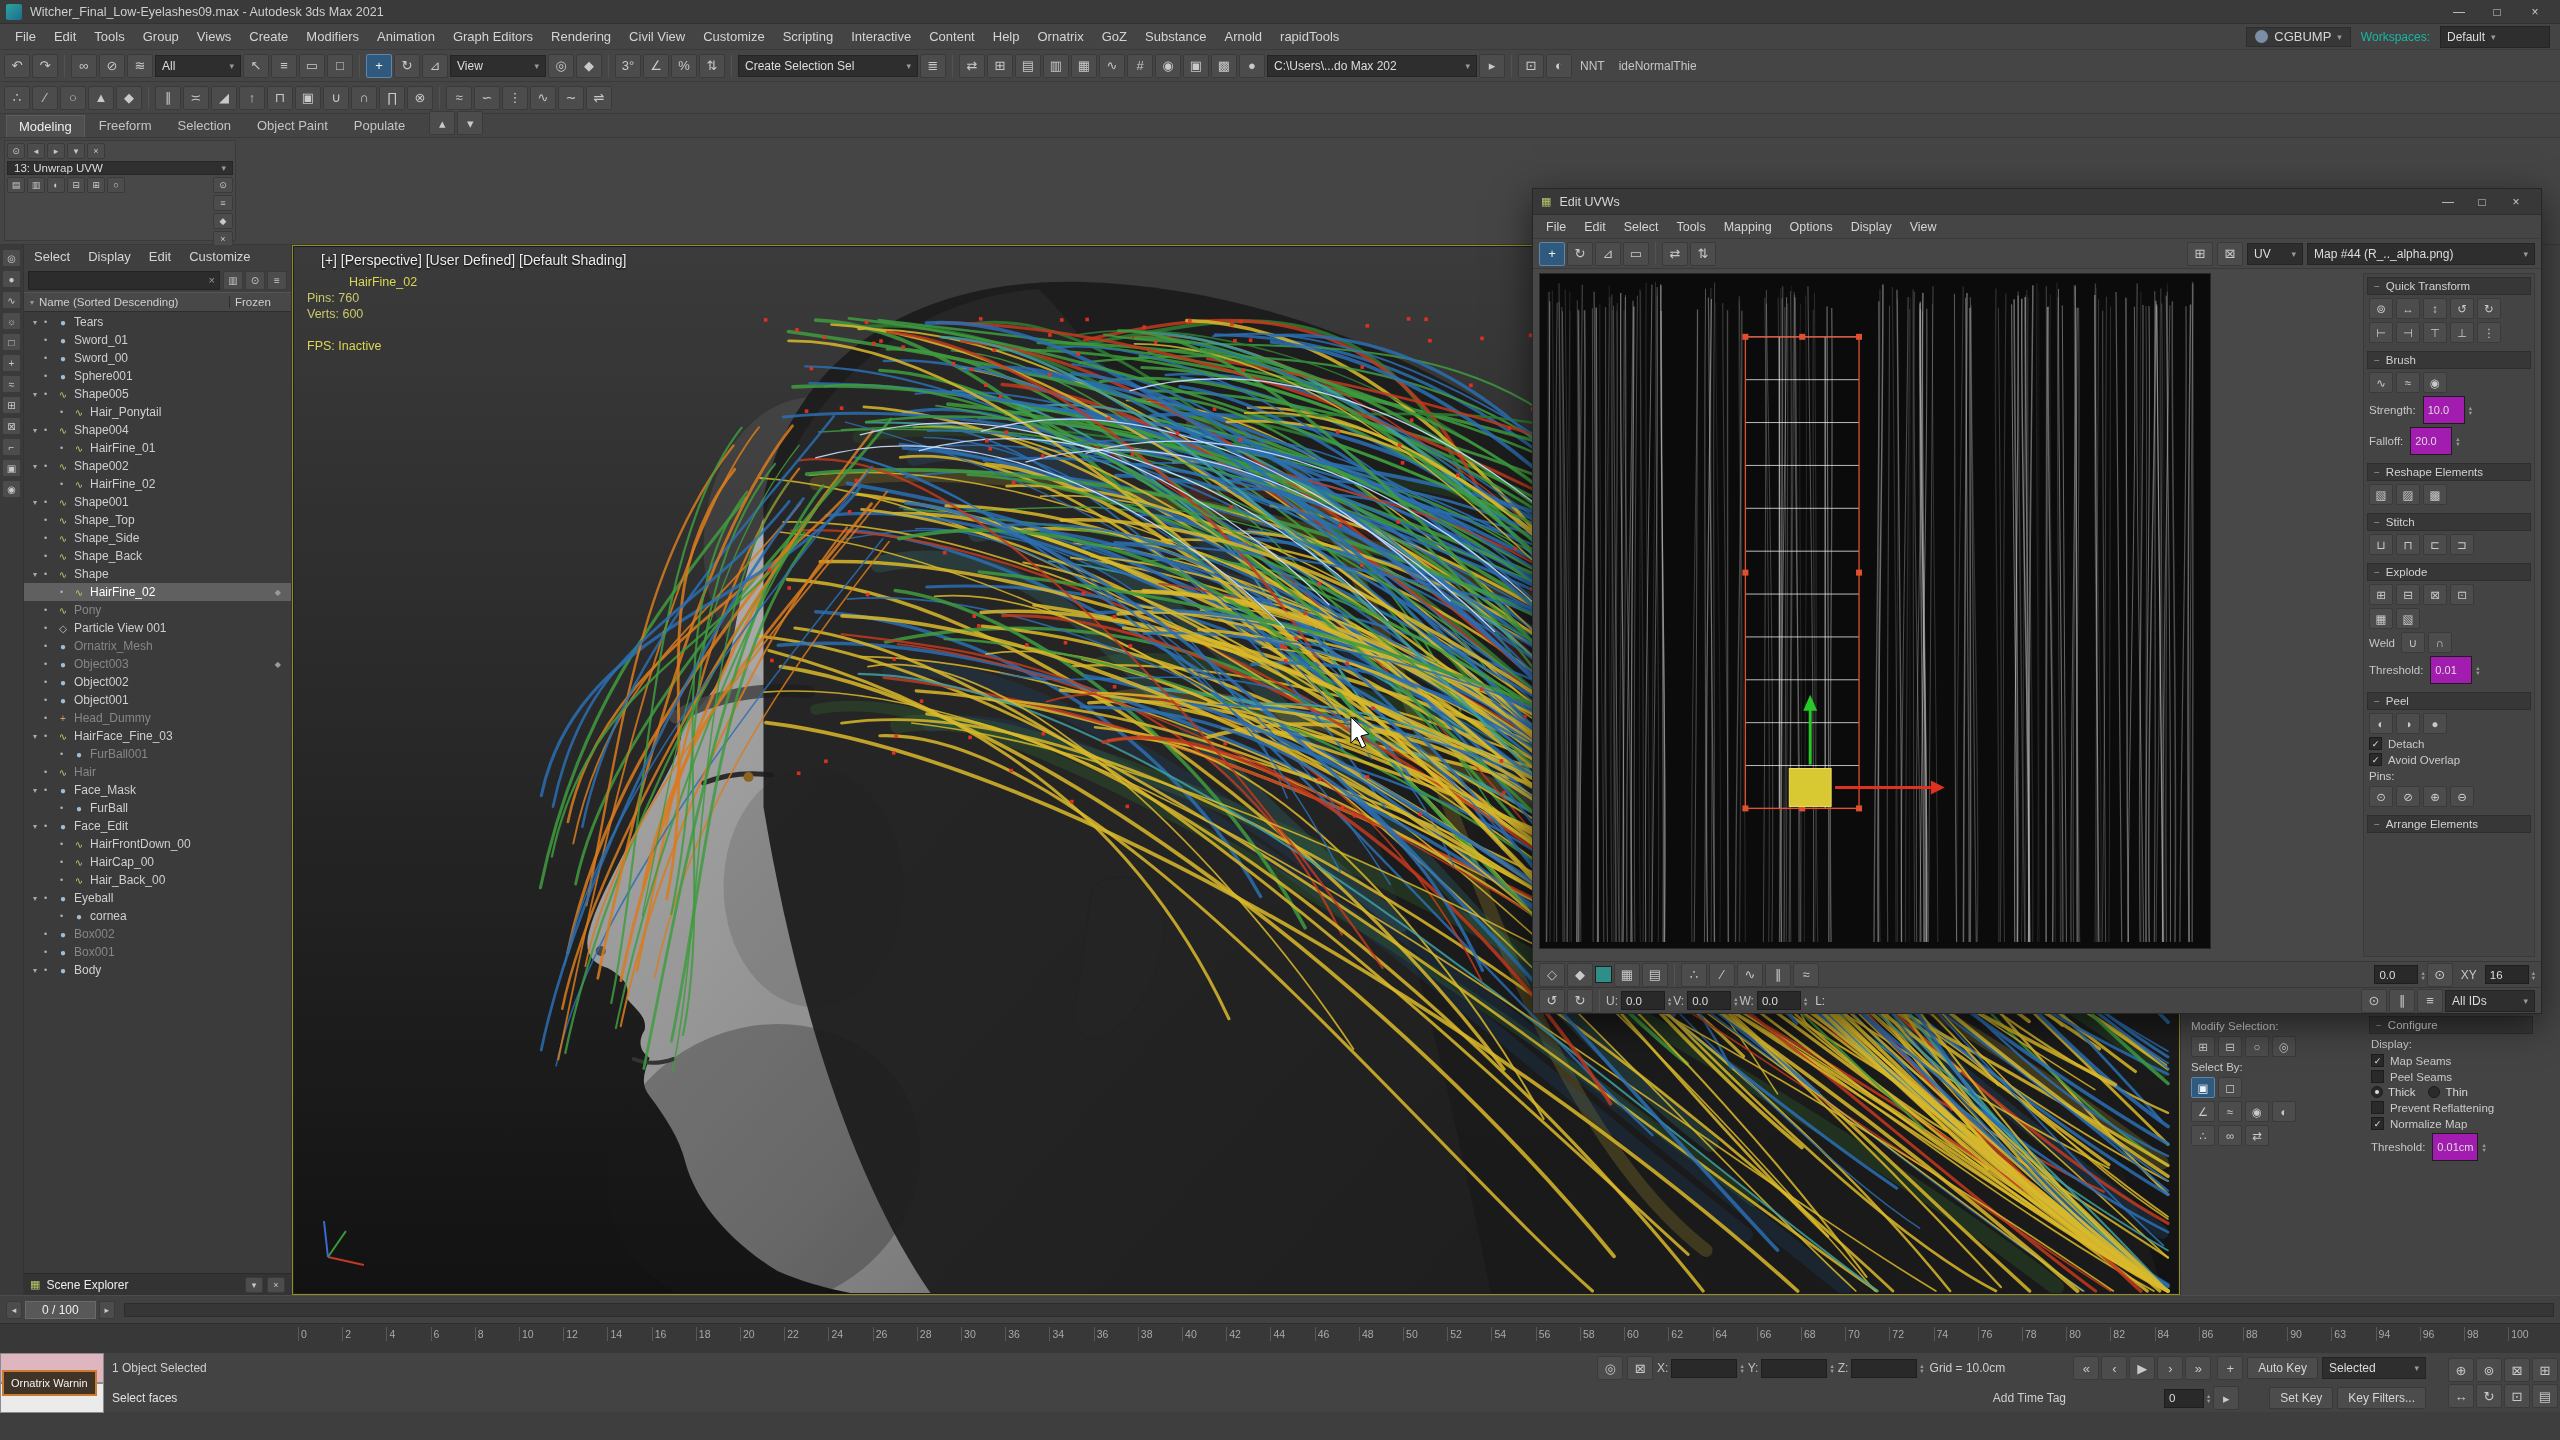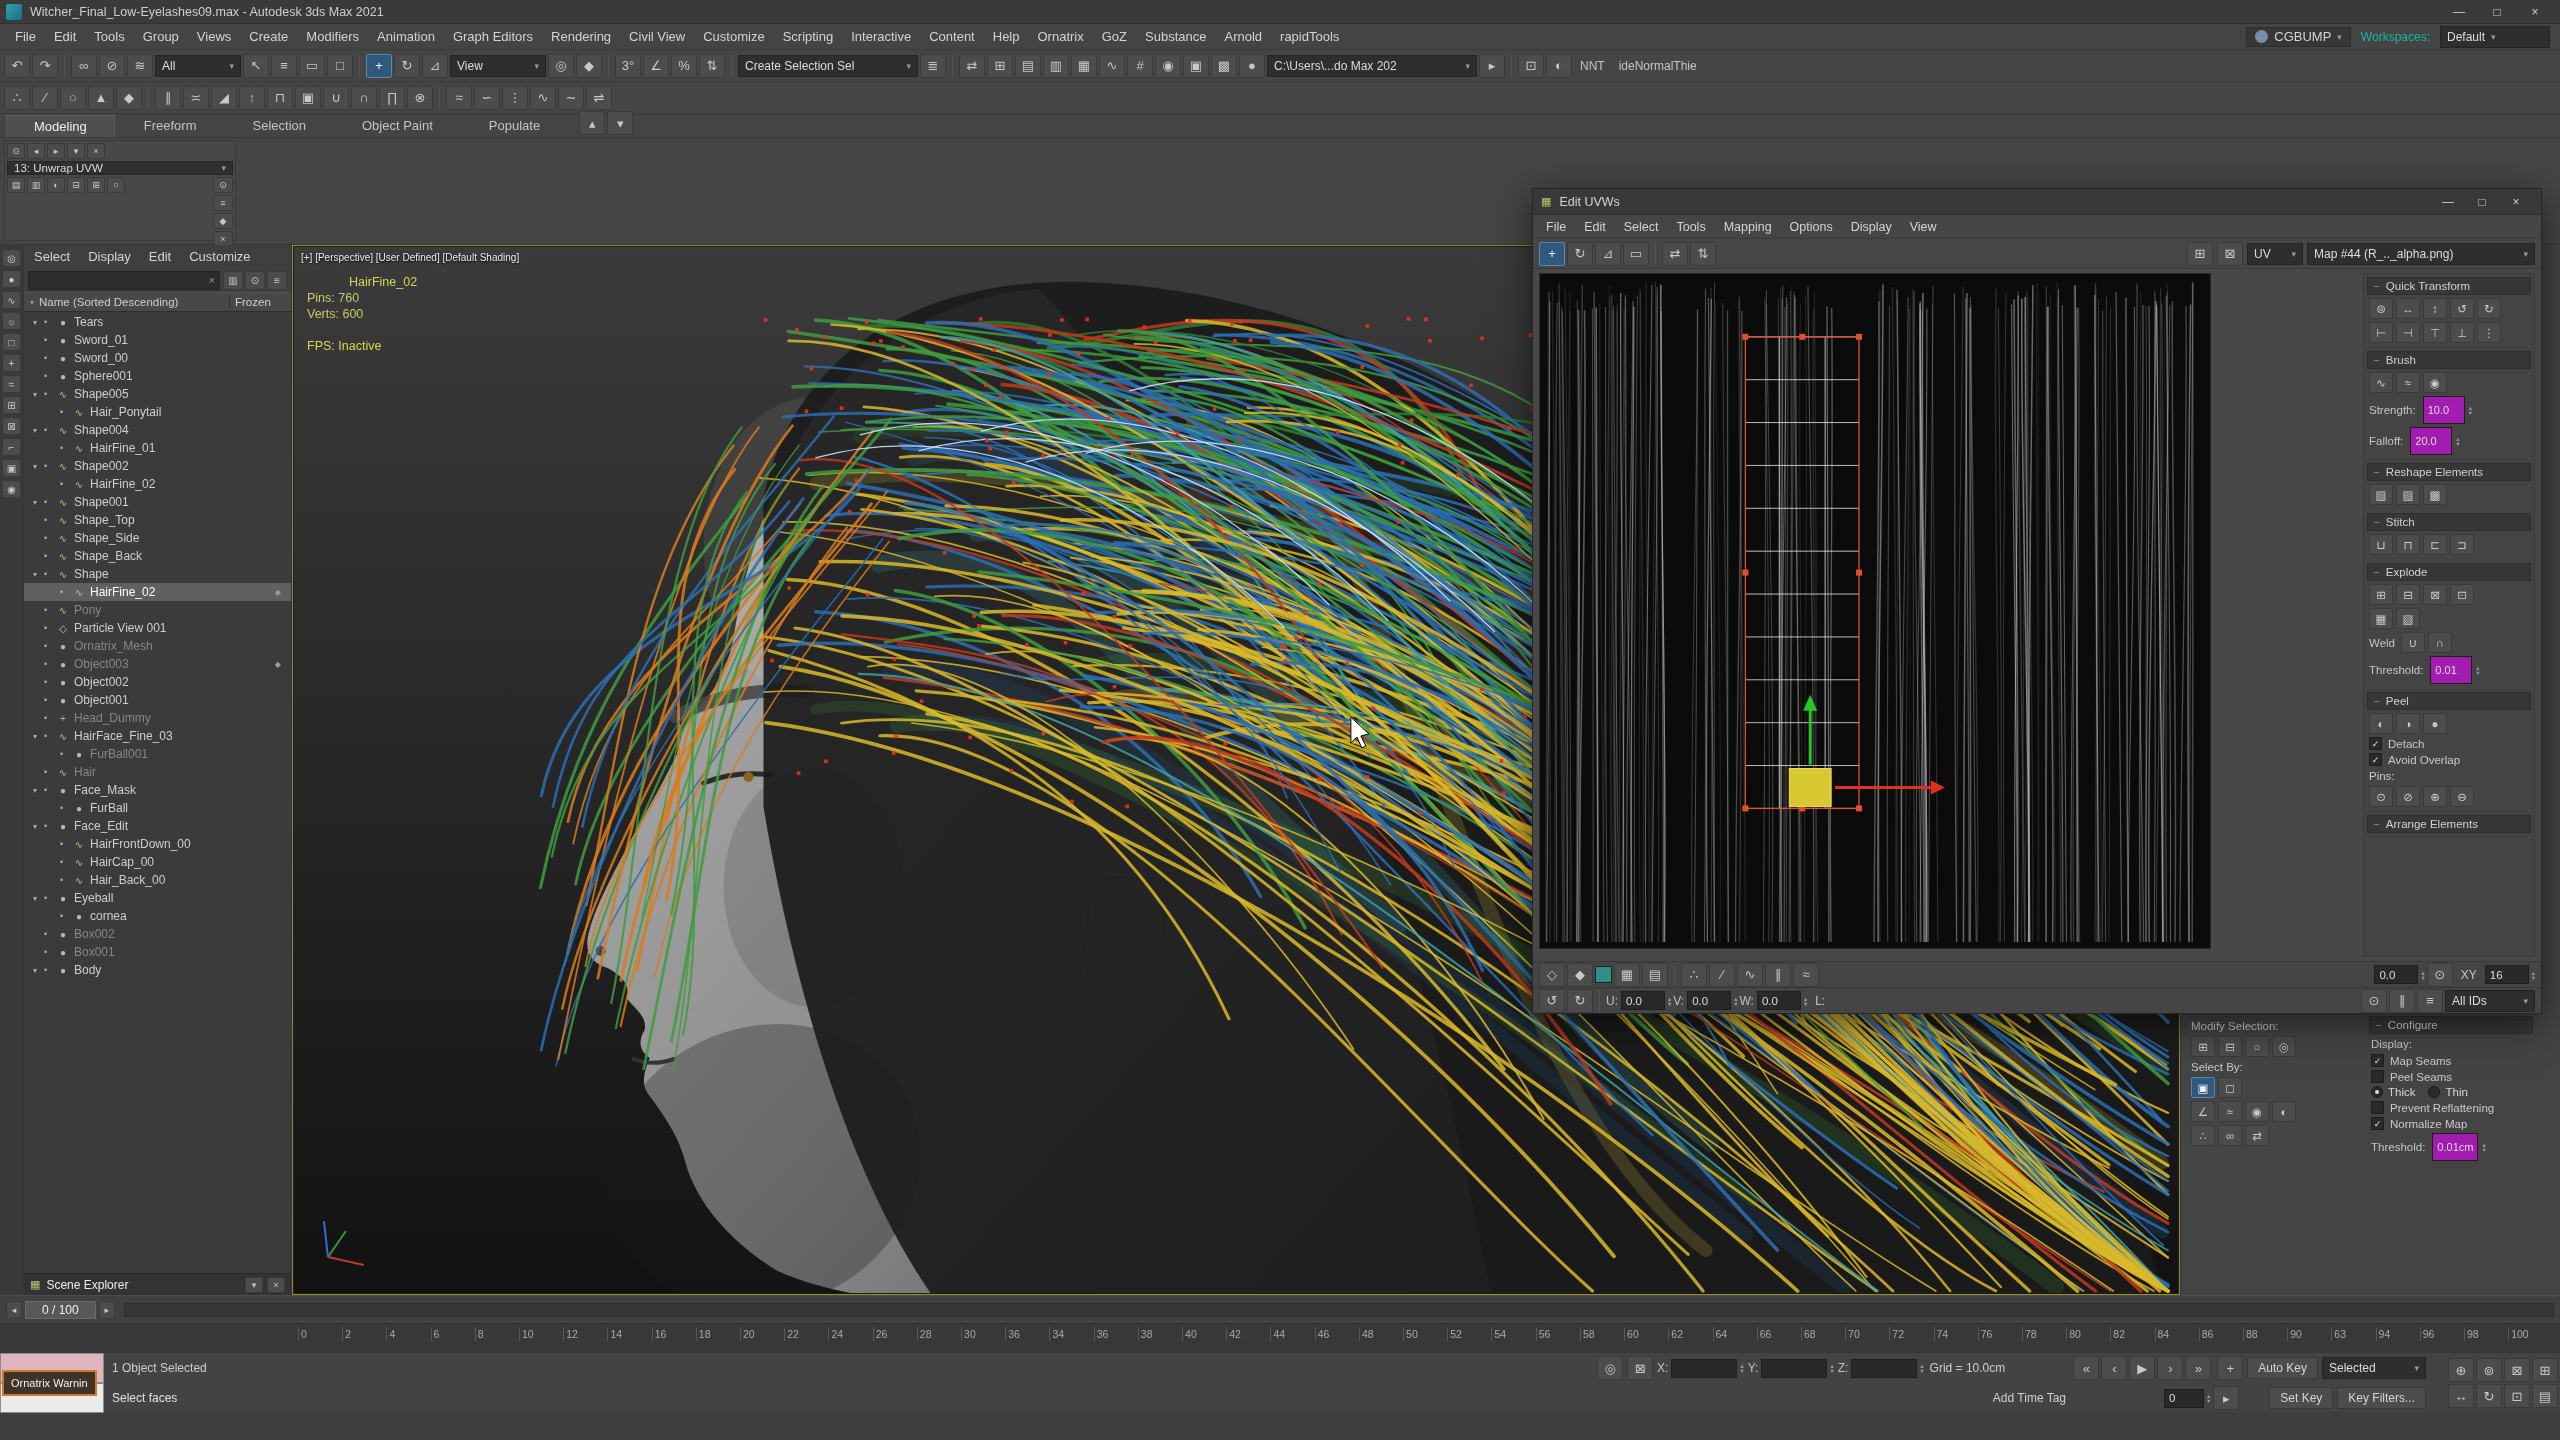--- a/index.html
+++ b/index.html
@@ -35,21 +35,21 @@
   .tb-field{display:inline-flex;align-items:center;gap:3px}
   .tb-field .lab{font-size:12px;color:#c0c0c0}
   .tb-field .box{background:#292929;border:1px solid #1e1e1e;min-width:44px;height:19px;display:inline-flex;align-items:center;padding:0 4px;font-size:11.5px;color:#ddd}
   .tb-field .spin{display:inline-flex;flex-direction:column;font-size:6.5px;color:#9a9a9a;line-height:5px}
   .tb-swatch{width:17px;height:17px;border:1px solid #1f1f1f;display:inline-block}
   .tb-gap{display:inline-block}
   .grow{flex:1 1 auto}
 
   
   .ribbon-tabs{height:24px;display:flex;align-items:flex-end;background:#444;padding:0 6px;gap:2px;border-bottom:1px solid #393939}
-  .rtab{padding:3px 27px;font-size:13px;color:#c4c4c4;white-space:nowrap}
+  .rtab{padding:3px 12px;font-size:13px;color:#c4c4c4;white-space:nowrap}
   .rtab.active{background:#4f4f4f;border:1px solid #5c5c5c;border-bottom:none;color:#eee}
   .ribbon-opts{margin-left:10px;display:flex;gap:2px;align-items:center;padding-bottom:2px}
   .ribbon-strip{height:107px;background:#454545;border-bottom:1px solid #383838;position:relative}
   .ribbon-panel{position:absolute;left:4px;top:2px;width:232px;height:101px;background:#484848;border:1px solid #3a3a3a;display:flex;flex-direction:column;padding:2px}
   .ribbon-panel .tb-icon{min-width:18px;height:16px;font-size:9px}
   .rp-nav{display:flex;gap:2px;margin-bottom:2px}
   .rp-bar{background:#2f2f2f;border:1px solid #262626;height:18px;display:flex;align-items:center;padding:0 6px;font-size:11.5px;color:#dcdcdc}
   .rp-bar .caret{margin-left:auto;font-size:9px;color:#999}
   .rp-mid{display:flex;gap:3px;margin-top:2px;flex:1}
   .rp-grid{flex:1;display:flex;flex-wrap:wrap;gap:2px;align-content:flex-start}
@@ -86,21 +86,21 @@
   .sx-badge{margin-left:auto;margin-right:10px;font-size:8px;color:#9a9a9a}
   .sx-footer{height:22px;display:flex;align-items:center;background:#333;border-top:1px solid #2a2a2a;padding:0 6px;gap:6px}
   .sx-footer .flabel{color:#ececec;font-size:12px}
   .sx-footer .tb-icon{min-width:18px;height:16px;font-size:9px;margin-left:auto}
   .sx-footer .tb-icon+.tb-icon{margin-left:2px}
   .sx-ficon{color:#b7c46a;font-size:11px}
 
   
   .viewport{flex:1;position:relative;background:#1d1d1d;border:1px solid #938d22}
   #vp-svg{position:absolute;left:1px;top:1px;width:calc(100% - 2px);height:calc(100% - 2px)}
-  .vp-header{position:absolute;left:8px;top:6px;font-size:10px;color:#ededed;text-shadow:0 1px 2px #000;z-index:3}
+  .vp-header{position:absolute;left:28px;top:6px;font-size:14px;color:#ededed;text-shadow:0 1px 2px #000;z-index:3}
   .vp-stats{position:absolute;left:14px;top:28px;z-index:3;font-size:12.5px;color:#c9c96a;line-height:16px}
   .vp-obj{margin-left:42px;color:#d8d855}
   .vp-fps{margin-top:16px;color:#d8d855}
 
   
   .cmdpanel{width:380px;background:#444;position:relative;border-left:1px solid #343434}
   .cmd-cols{position:absolute;left:0;top:767px;right:0;bottom:0;display:flex;gap:16px;padding:4px 8px}
   .cmd-col{width:164px;display:flex;flex-direction:column}
 
   

